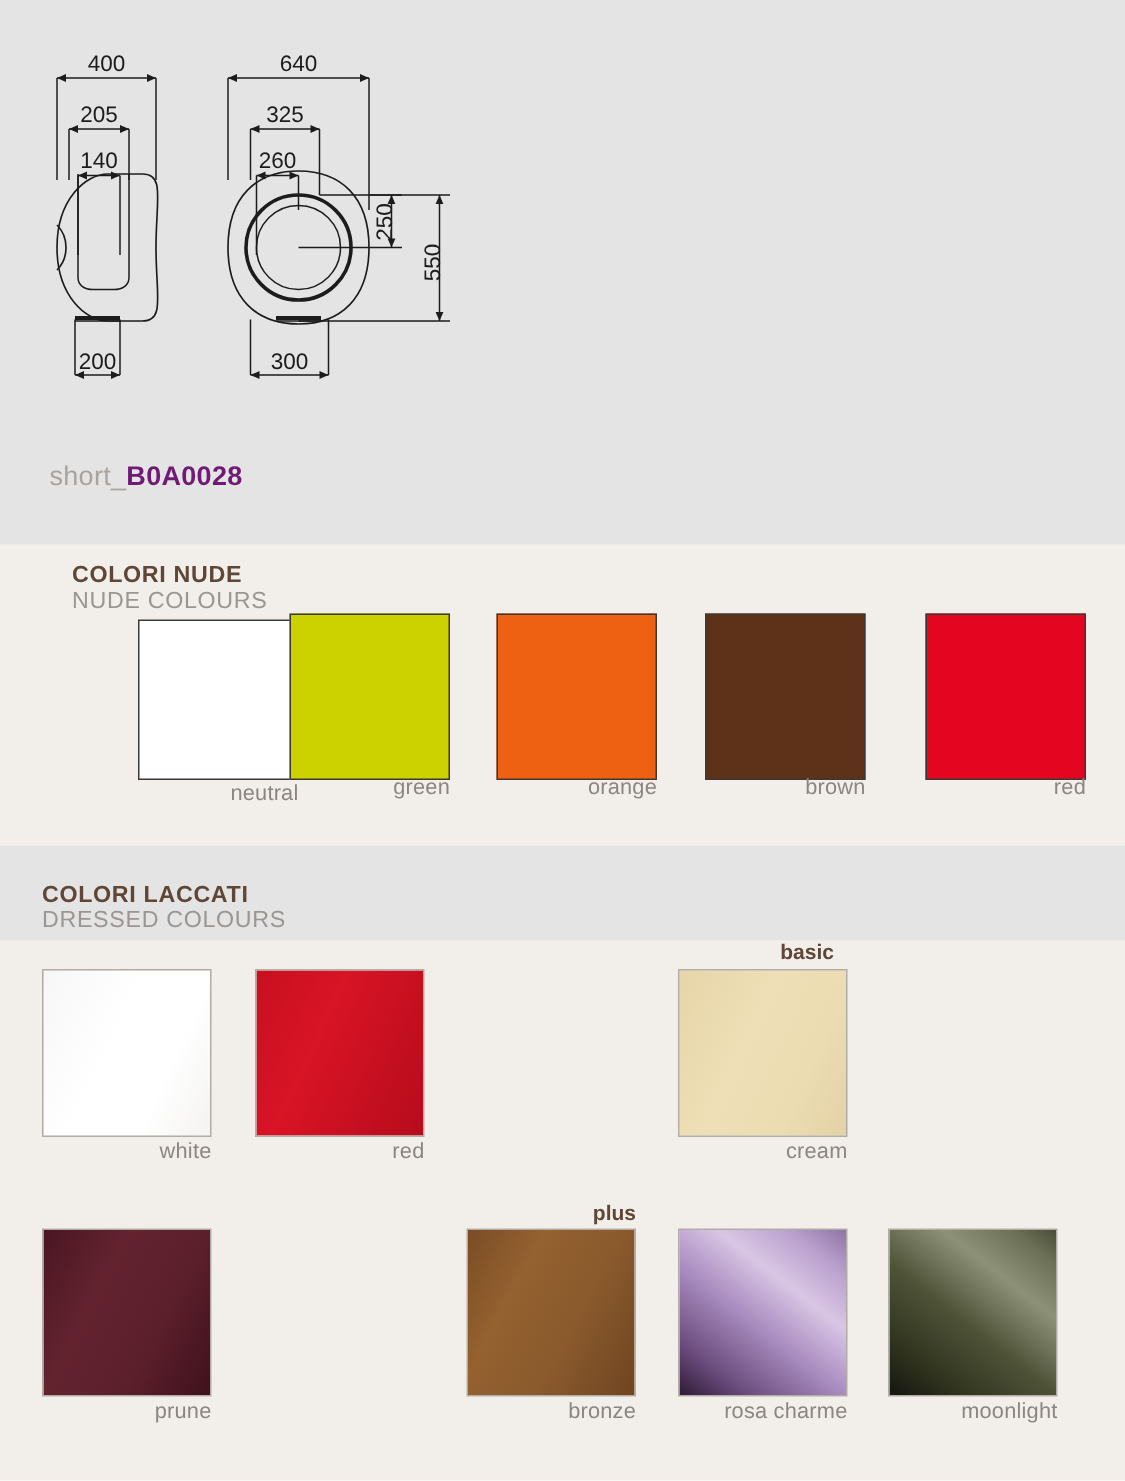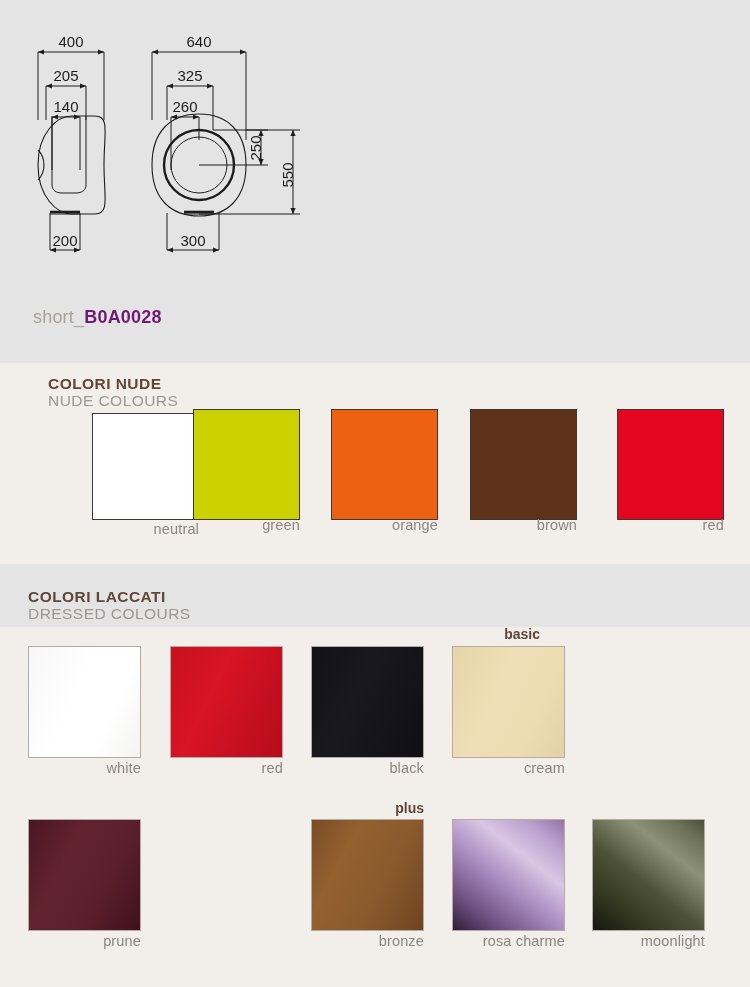--- a/index.html
+++ b/index.html
@@ -286,34 +286,30 @@
   <div class="swatch nude" style="left:617px; top:409px; width:107px; height:111px;">
     <div class="chip" style="background:#e40520"></div>
     <div class="cap">red</div>
   </div>
 
   <div class="section-head head-laccati">
     <span class="sh-it">COLORI LACCATI</span>
     <span class="sh-en">DRESSED COLOURS</span>
   </div>
 
-  <div class="group-label" style="left:428px; top:626px; width:112px;">basic</div>
+  <div class="group-label" style="left:444px; top:626px; width:112px;">basic</div>
 
   <div class="swatch lacc" style="left:28px; top:646px; width:113px; height:112px;">
     <div class="chip" style="background:linear-gradient(115deg,#f7f7f7 0%,#ffffff 42%,#ffffff 70%,#f4f3f1 100%)"></div>
     <div class="cap">white</div>
   </div>
   <div class="swatch lacc" style="left:170px; top:646px; width:113px; height:112px;">
     <div class="chip" style="background:linear-gradient(115deg,#c8101f 0%,#d81425 38%,#c50f20 72%,#b60c1c 100%)"></div>
     <div class="cap">red</div>
   </div>
-  <div class="swatch lacc" style="left:311px; top:646px; width:113px; height:112px;">
-    <div class="chip" style="background:linear-gradient(115deg,#131218 0%,#1a181f 40%,#141319 75%,#0f0e13 100%)"></div>
-    <div class="cap">black</div>
-  </div>
   <div class="swatch lacc" style="left:452px; top:646px; width:113px; height:112px;">
     <div class="chip" style="background:linear-gradient(115deg,#e6d5a8 0%,#efdfb6 40%,#ecdcb2 72%,#e3d2a5 100%)"></div>
     <div class="cap">cream</div>
   </div>
 
   <div class="group-label" style="left:311px; top:800px; width:113px;">plus</div>
 
   <div class="swatch lacc" style="left:28px; top:819px; width:113px; height:112px;">
     <div class="chip" style="background:linear-gradient(118deg,#4a1622 0%,#62232f 34%,#5b1f2b 66%,#3f111c 100%)"></div>
     <div class="cap">prune</div>

